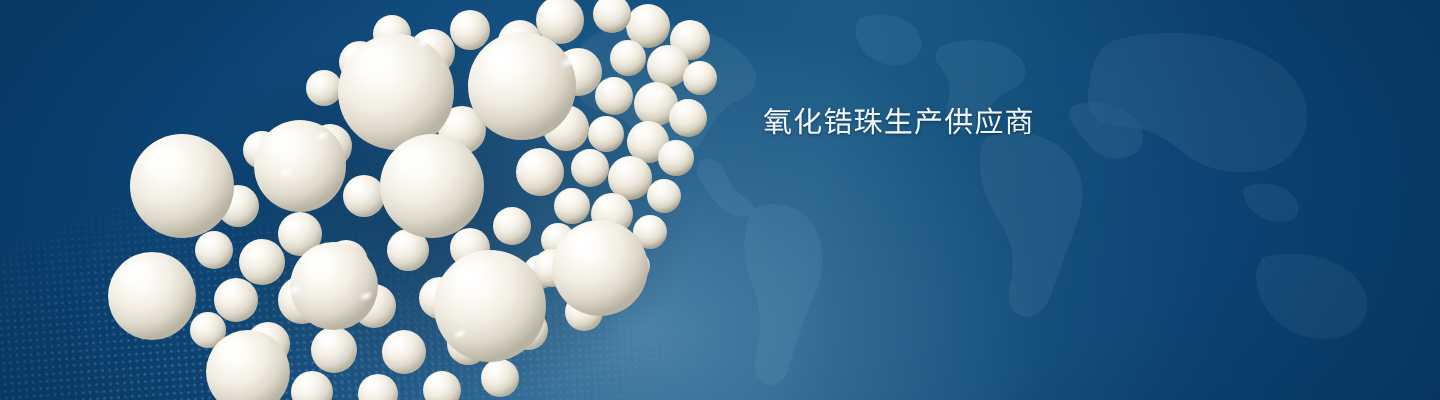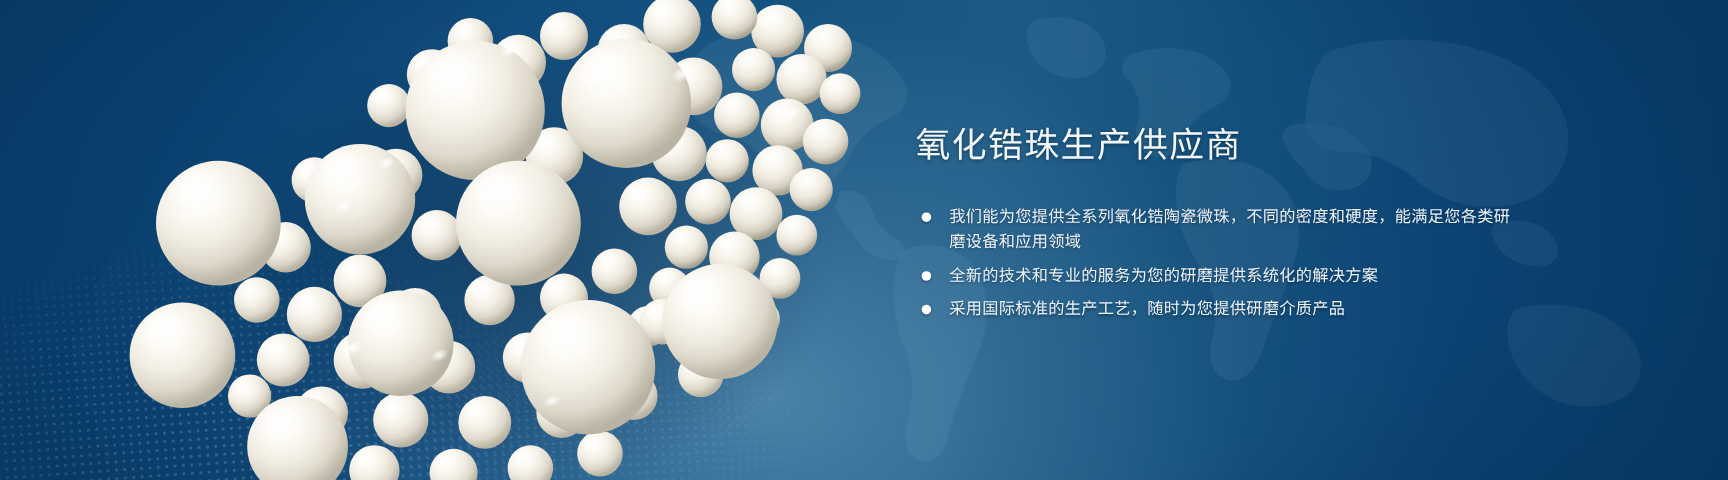--- a/index.html
+++ b/index.html
@@ -352,29 +352,15 @@
           <ellipse cx="604" cy="204" rx="7" ry="5" fill="url(#hiLite)" transform="rotate(-24 604 204)"></ellipse>
           <ellipse cx="588" cy="240" rx="7" ry="5" fill="url(#hiLite)" transform="rotate(-24 588 240)"></ellipse>
         </g>
       </g>
     </svg>
   </div>
 
   <div class="copy">
     <h1 class="headline">氧化锆珠生产供应商</h1>
 
-    <ul class="bullets">
-      <li class="bullet">
-        <span class="bullet-dot"></span>
-        <span class="bullet-text">我们能为您提供全系列氧化锆陶瓷微珠，不同的密度和硬度，能满足您各类研磨设备和应用领域</span>
-      </li>
-      <li class="bullet">
-        <span class="bullet-dot"></span>
-        <span class="bullet-text">全新的技术和专业的服务为您的研磨提供系统化的解决方案</span>
-      </li>
-      <li class="bullet">
-        <span class="bullet-dot"></span>
-        <span class="bullet-text">采用国际标准的生产工艺，随时为您提供研磨介质产品</span>
-      </li>
-    </ul>
   </div>
 
 </div>
 
 </body></html>

